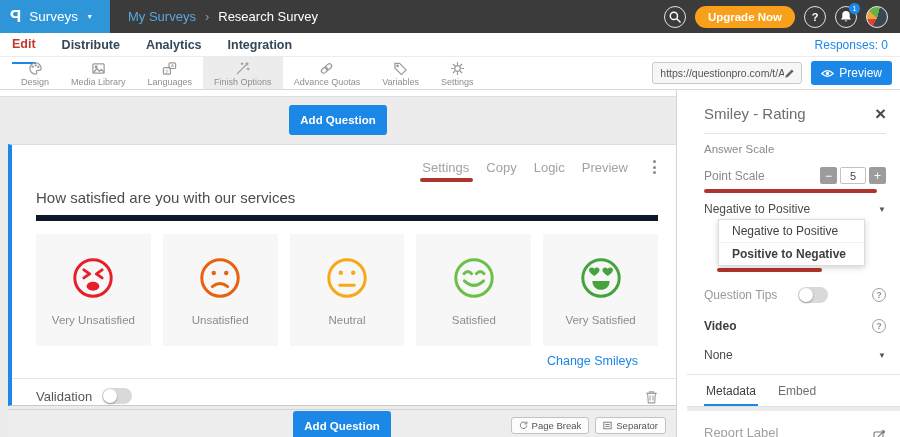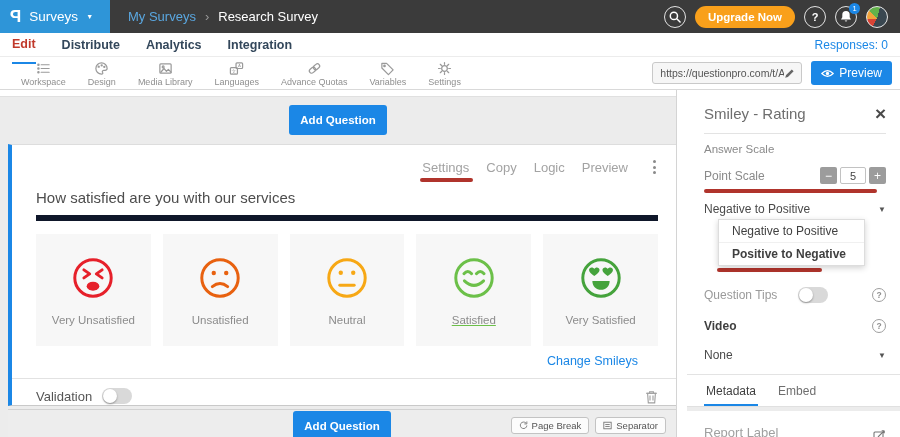--- a/index.html
+++ b/index.html
@@ -144,29 +144,20 @@
   <span class="nav-tab active">Edit</span>
   <span class="nav-tab">Distribute</span>
   <span class="nav-tab">Analytics</span>
   <span class="nav-tab">Integration</span>
   <span class="responses">Responses: 0</span>
 </div>
 
 <div class="toolbar">
   <div class="tool-item">
     <svg viewBox="0 0 16 16">
-        <path d="M5.5 4h8.5M5.5 8h8.5M5.5 12h8.5"></path>
-        <circle cx="2.6" cy="4" r=".7"></circle>
-        <circle cx="2.6" cy="8" r=".7"></circle>
-        <circle cx="2.6" cy="12" r=".7"></circle>
-      </svg>
-    <span class="tool-label">Workspace</span>
-  </div>
-  <div class="tool-item">
-    <svg viewBox="0 0 16 16">
         <path d="M8 2a6 6 0 1 0 0 12c1.4 0 1.8-1 1.1-1.9-.7-1 .2-2.1 1.4-2.1h1.4A2.1 2.1 0 0 0 14 7.9 6 6 0 0 0 8 2z"></path>
         <circle cx="5" cy="6" r=".6"></circle>
         <circle cx="8.2" cy="4.6" r=".6"></circle>
         <circle cx="11" cy="6.2" r=".6"></circle>
       </svg>
     <span class="tool-label">Design</span>
   </div>
   <div class="tool-item">
     <svg viewBox="0 0 16 16">
         <rect x="2" y="3" width="12" height="10" rx="1"></rect>
@@ -176,20 +167,30 @@
     <span class="tool-label">Media Library</span>
   </div>
   <div class="tool-item">
     <svg viewBox="0 0 16 16">
         <rect x="7.5" y="2" width="7" height="6" rx="1"></rect>
         <rect x="1.5" y="7" width="7.5" height="7" rx="1"></rect>
         <text x="11" y="6.6" font-size="4.6" text-anchor="middle" fill="#9a9a9a" stroke="none">A</text>
         <text x="5.2" y="12.6" font-size="5" text-anchor="middle" fill="#9a9a9a" stroke="none">文</text>
       </svg>
     <span class="tool-label">Languages</span>
+  </div>
+  <div class="tool-item active">
+    <svg viewBox="0 0 16 16">
+        <path d="M2.5 13.5l7.5-7.5"></path>
+        <path d="M10 6l1.6-1.6"></path>
+        <path d="M12.8 1.8v2.4M11.6 3h2.4"></path>
+        <path d="M14 7.6v1.8M13.1 8.5h1.8"></path>
+        <path d="M7.5 2.2v1.4M6.8 2.9h1.4"></path>
+      </svg>
+    <span class="tool-label">Finish Options</span>
   </div>
   <div class="tool-item">
     <svg viewBox="0 0 16 16">
         <g transform="rotate(-40 8 8)">
           <rect x="1.6" y="5.6" width="7.2" height="4.8" rx="2.4"></rect>
           <rect x="7.2" y="5.6" width="7.2" height="4.8" rx="2.4"></rect>
         </g>
       </svg>
     <span class="tool-label">Advance Quotas</span>
   </div>
@@ -267,21 +268,21 @@
         </div>
         <div class="smiley-box" style="color: rgb(247, 168, 21);">
           <svg viewBox="0 0 48 48" fill="none" stroke="currentColor" stroke-width="3.1" stroke-linecap="round">
             <circle cx="24" cy="24" r="19"></circle>
             <circle cx="17.5" cy="18.5" r="2.3" fill="currentColor" stroke="none"></circle>
             <circle cx="30.5" cy="18.5" r="2.3" fill="currentColor" stroke="none"></circle>
             <path d="M16.5 31.5h15"></path>
           </svg>
           <span class="smiley-label">Neutral</span>
         </div>
-        <div class="smiley-box" style="color: rgb(108, 192, 73); text-decoration: underline;">
+        <div class="smiley-box" style="color: rgb(108, 192, 73);">
           <svg viewBox="0 0 48 48" fill="none" stroke="currentColor" stroke-width="3.1" stroke-linecap="round">
             <circle cx="24" cy="24" r="19"></circle>
             <path d="M13.5 19.5q4-4.5 8 0M26.5 19.5q4-4.5 8 0"></path>
             <path d="M14 27q10 9.5 20 0"></path>
           </svg>
           <span class="smiley-label">Satisfied</span>
         </div>
         <div class="smiley-box" style="color: rgb(69, 163, 60);">
           <svg viewBox="0 0 48 48" fill="none" stroke="currentColor" stroke-width="3.1" stroke-linecap="round">
             <circle cx="24" cy="24" r="19"></circle>

